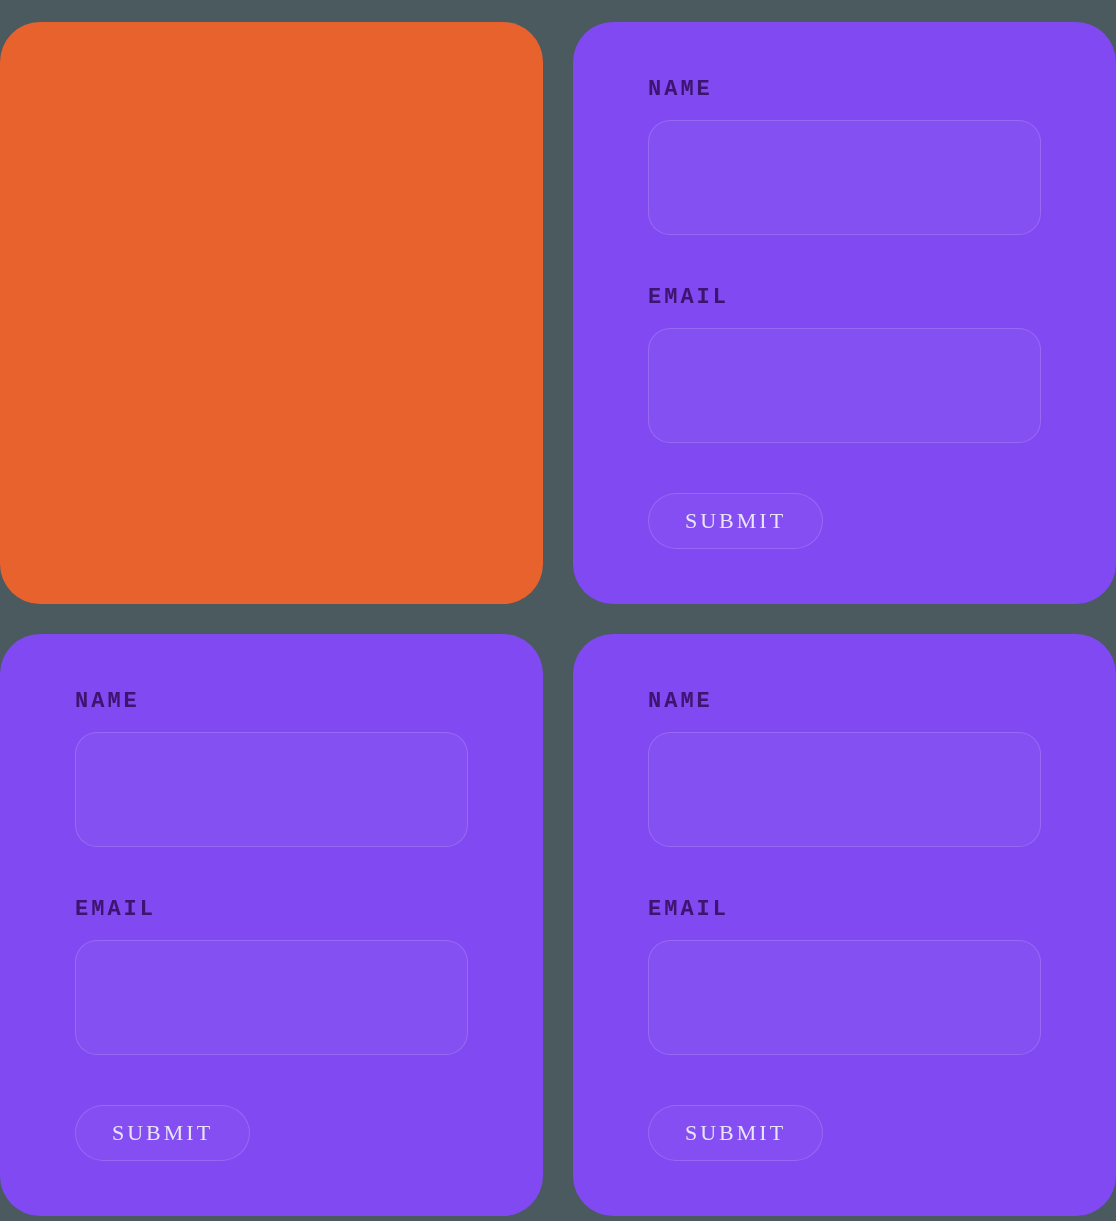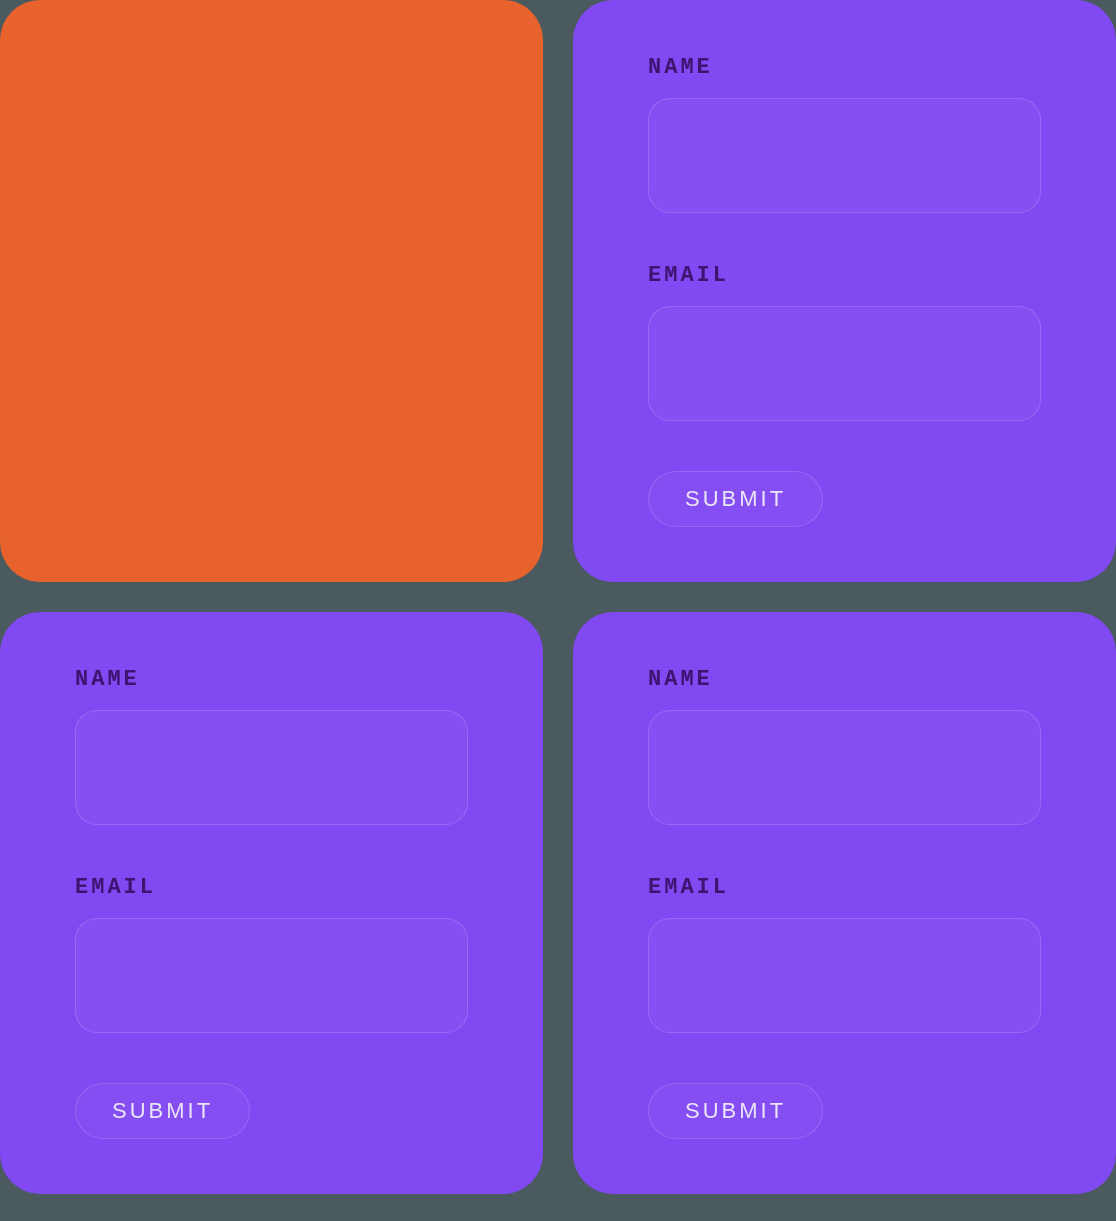--- a/index.html
+++ b/index.html
@@ -11,20 +11,21 @@
       background: #4a5a5f;
       padding: 0;
       font-family: 'Courier New', monospace;
       width: 1116px;
     }
     .grid {
       display: grid;
       grid-template-columns: 1fr 1fr;
       gap: 30px;
       padding: 0;
+      margin-top: 22px;
     }
     .card {
       border-radius: 40px;
       padding: 55px 75px;
       min-height: 558px;
     }
     .card-orange {
       background: #e8622e;
     }
     .card-purple {
@@ -53,21 +54,21 @@
       outline: none;
     }
     .btn {
       height: 56px;
       padding: 0 36px;
       border-radius: 28px;
       border: 1px solid rgba(255,255,255,0.15);
       background: rgba(255,255,255,0.03);
       color: #e9e4f7;
       font-size: 22px;
-      font-family: Liberation Sans, sans-serif;
+      font-family: Liberation Serif, serif;
       letter-spacing: 3px;
       cursor: pointer;
       font-weight: 500;
     }
     .tight-padding {
       padding: 55px 75px;
     }
   </style>
 </head>
 <body>

